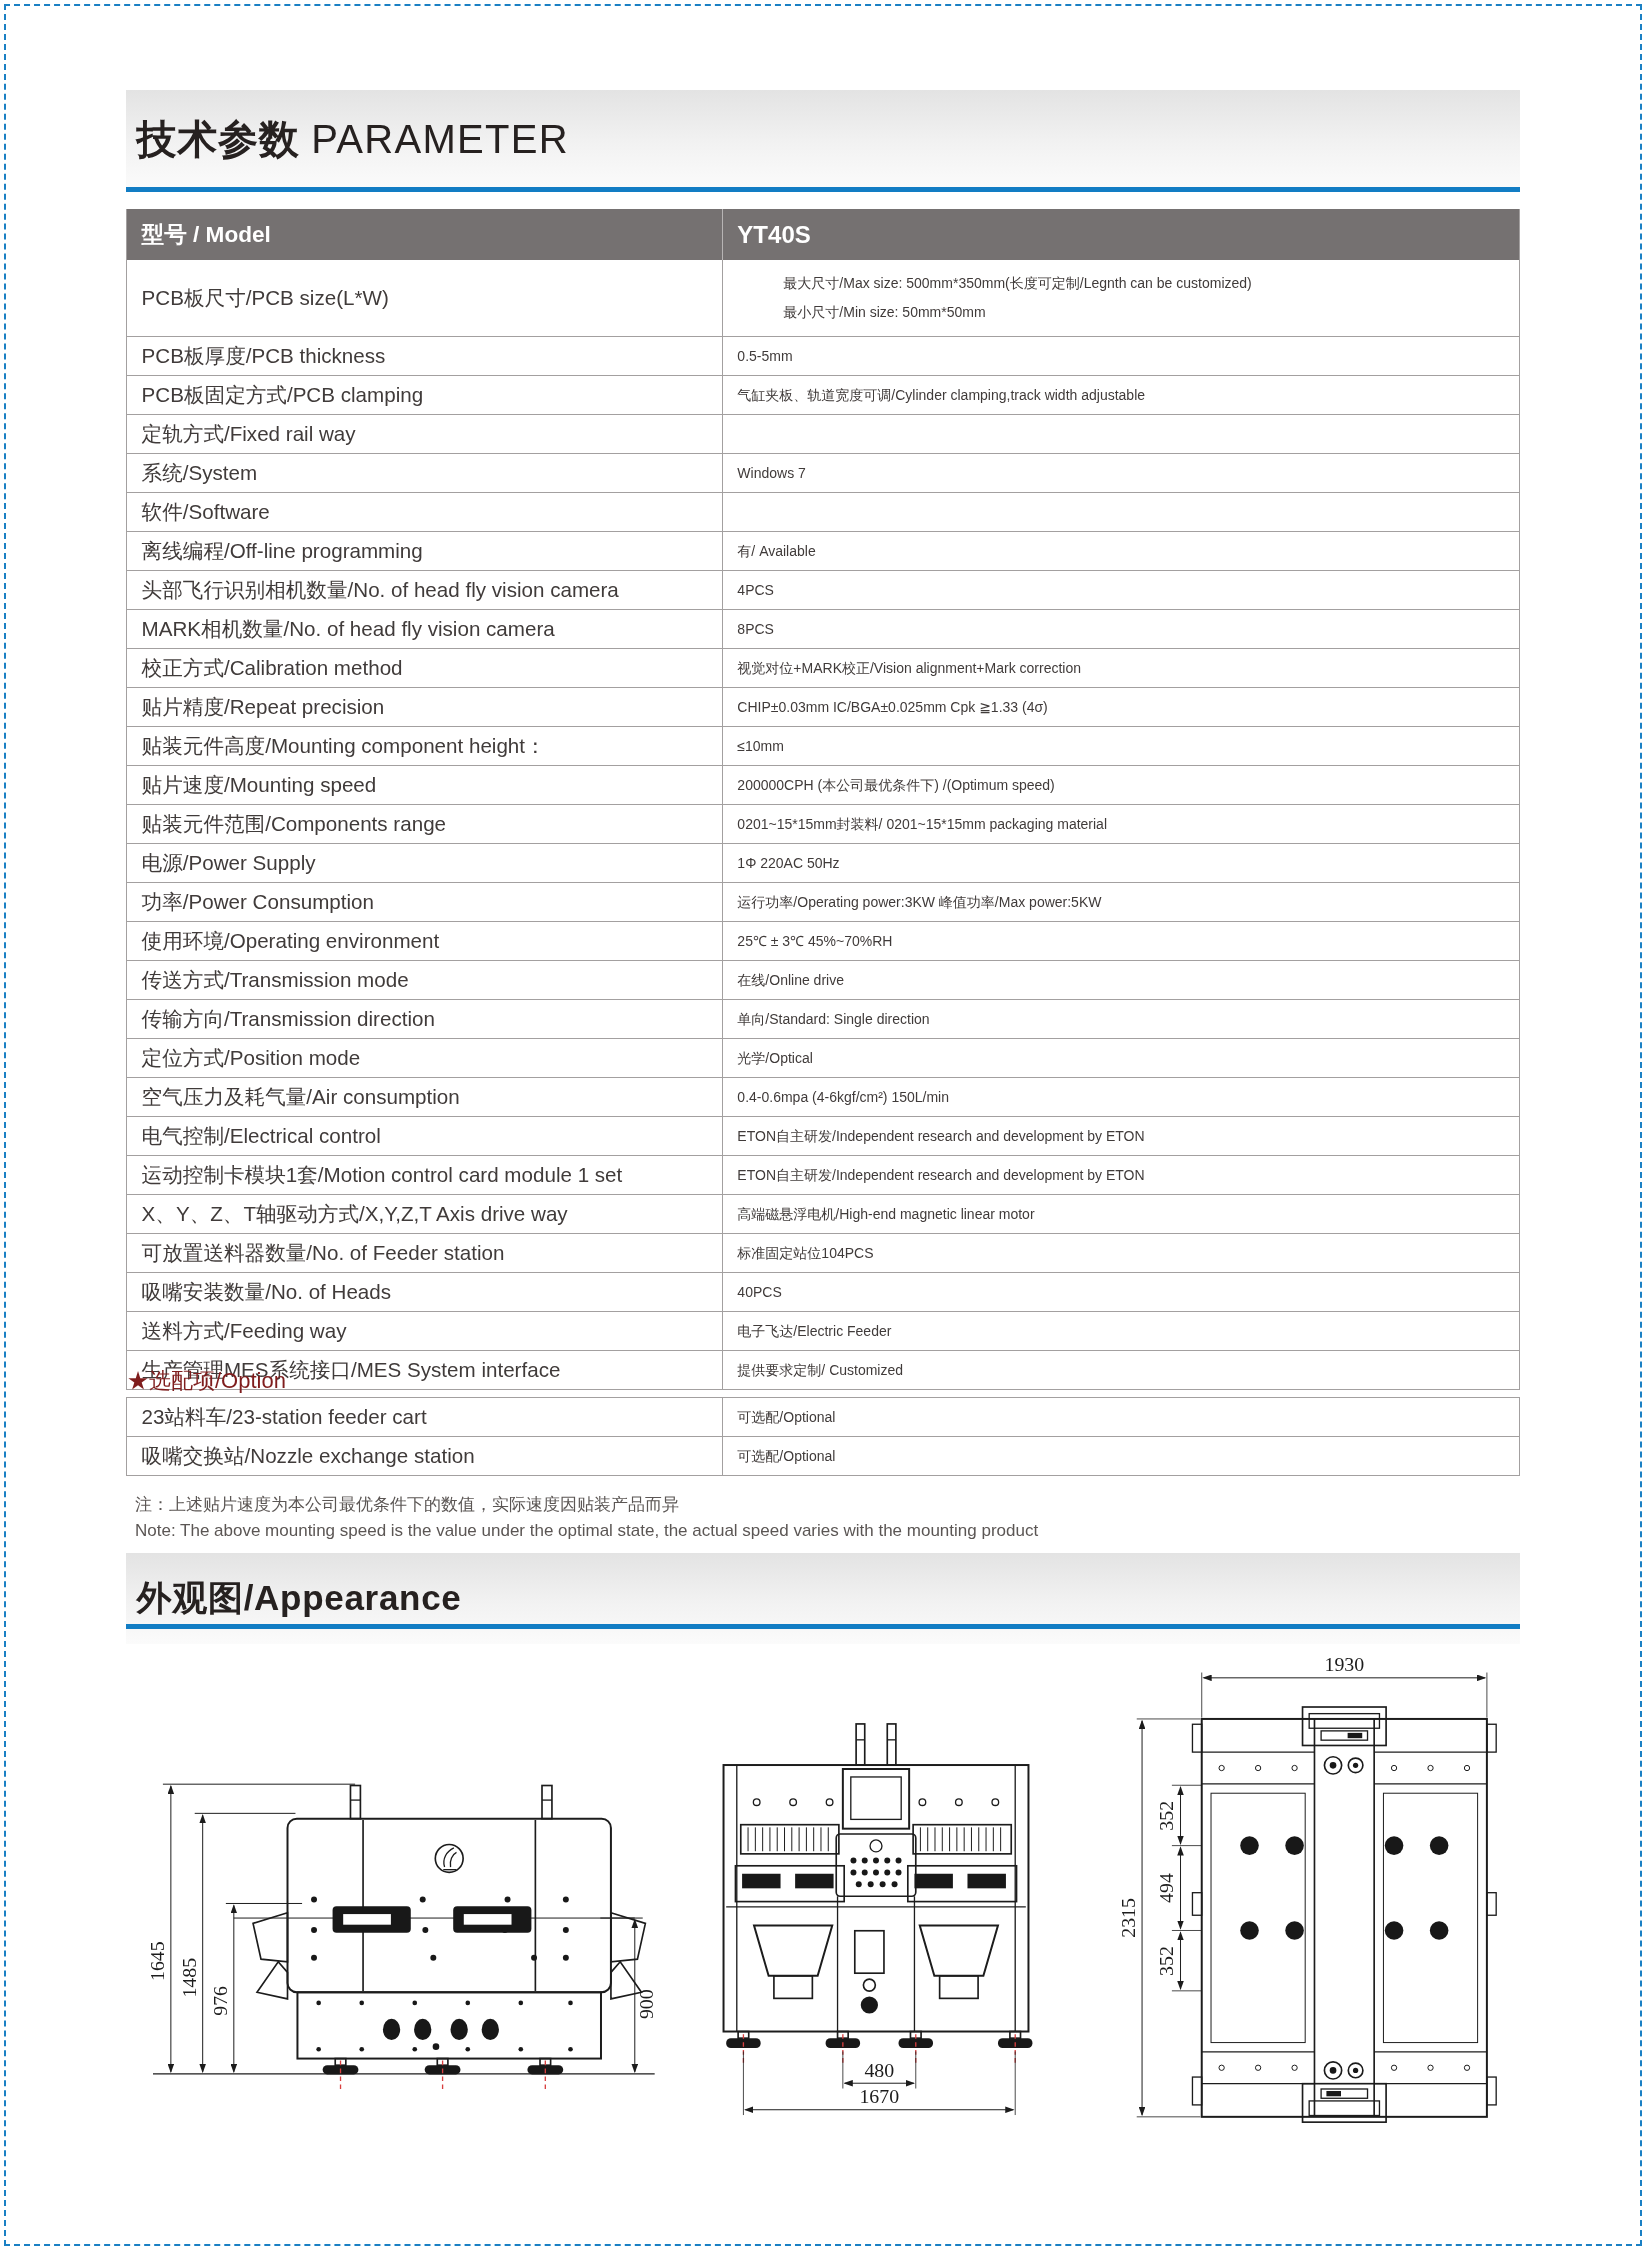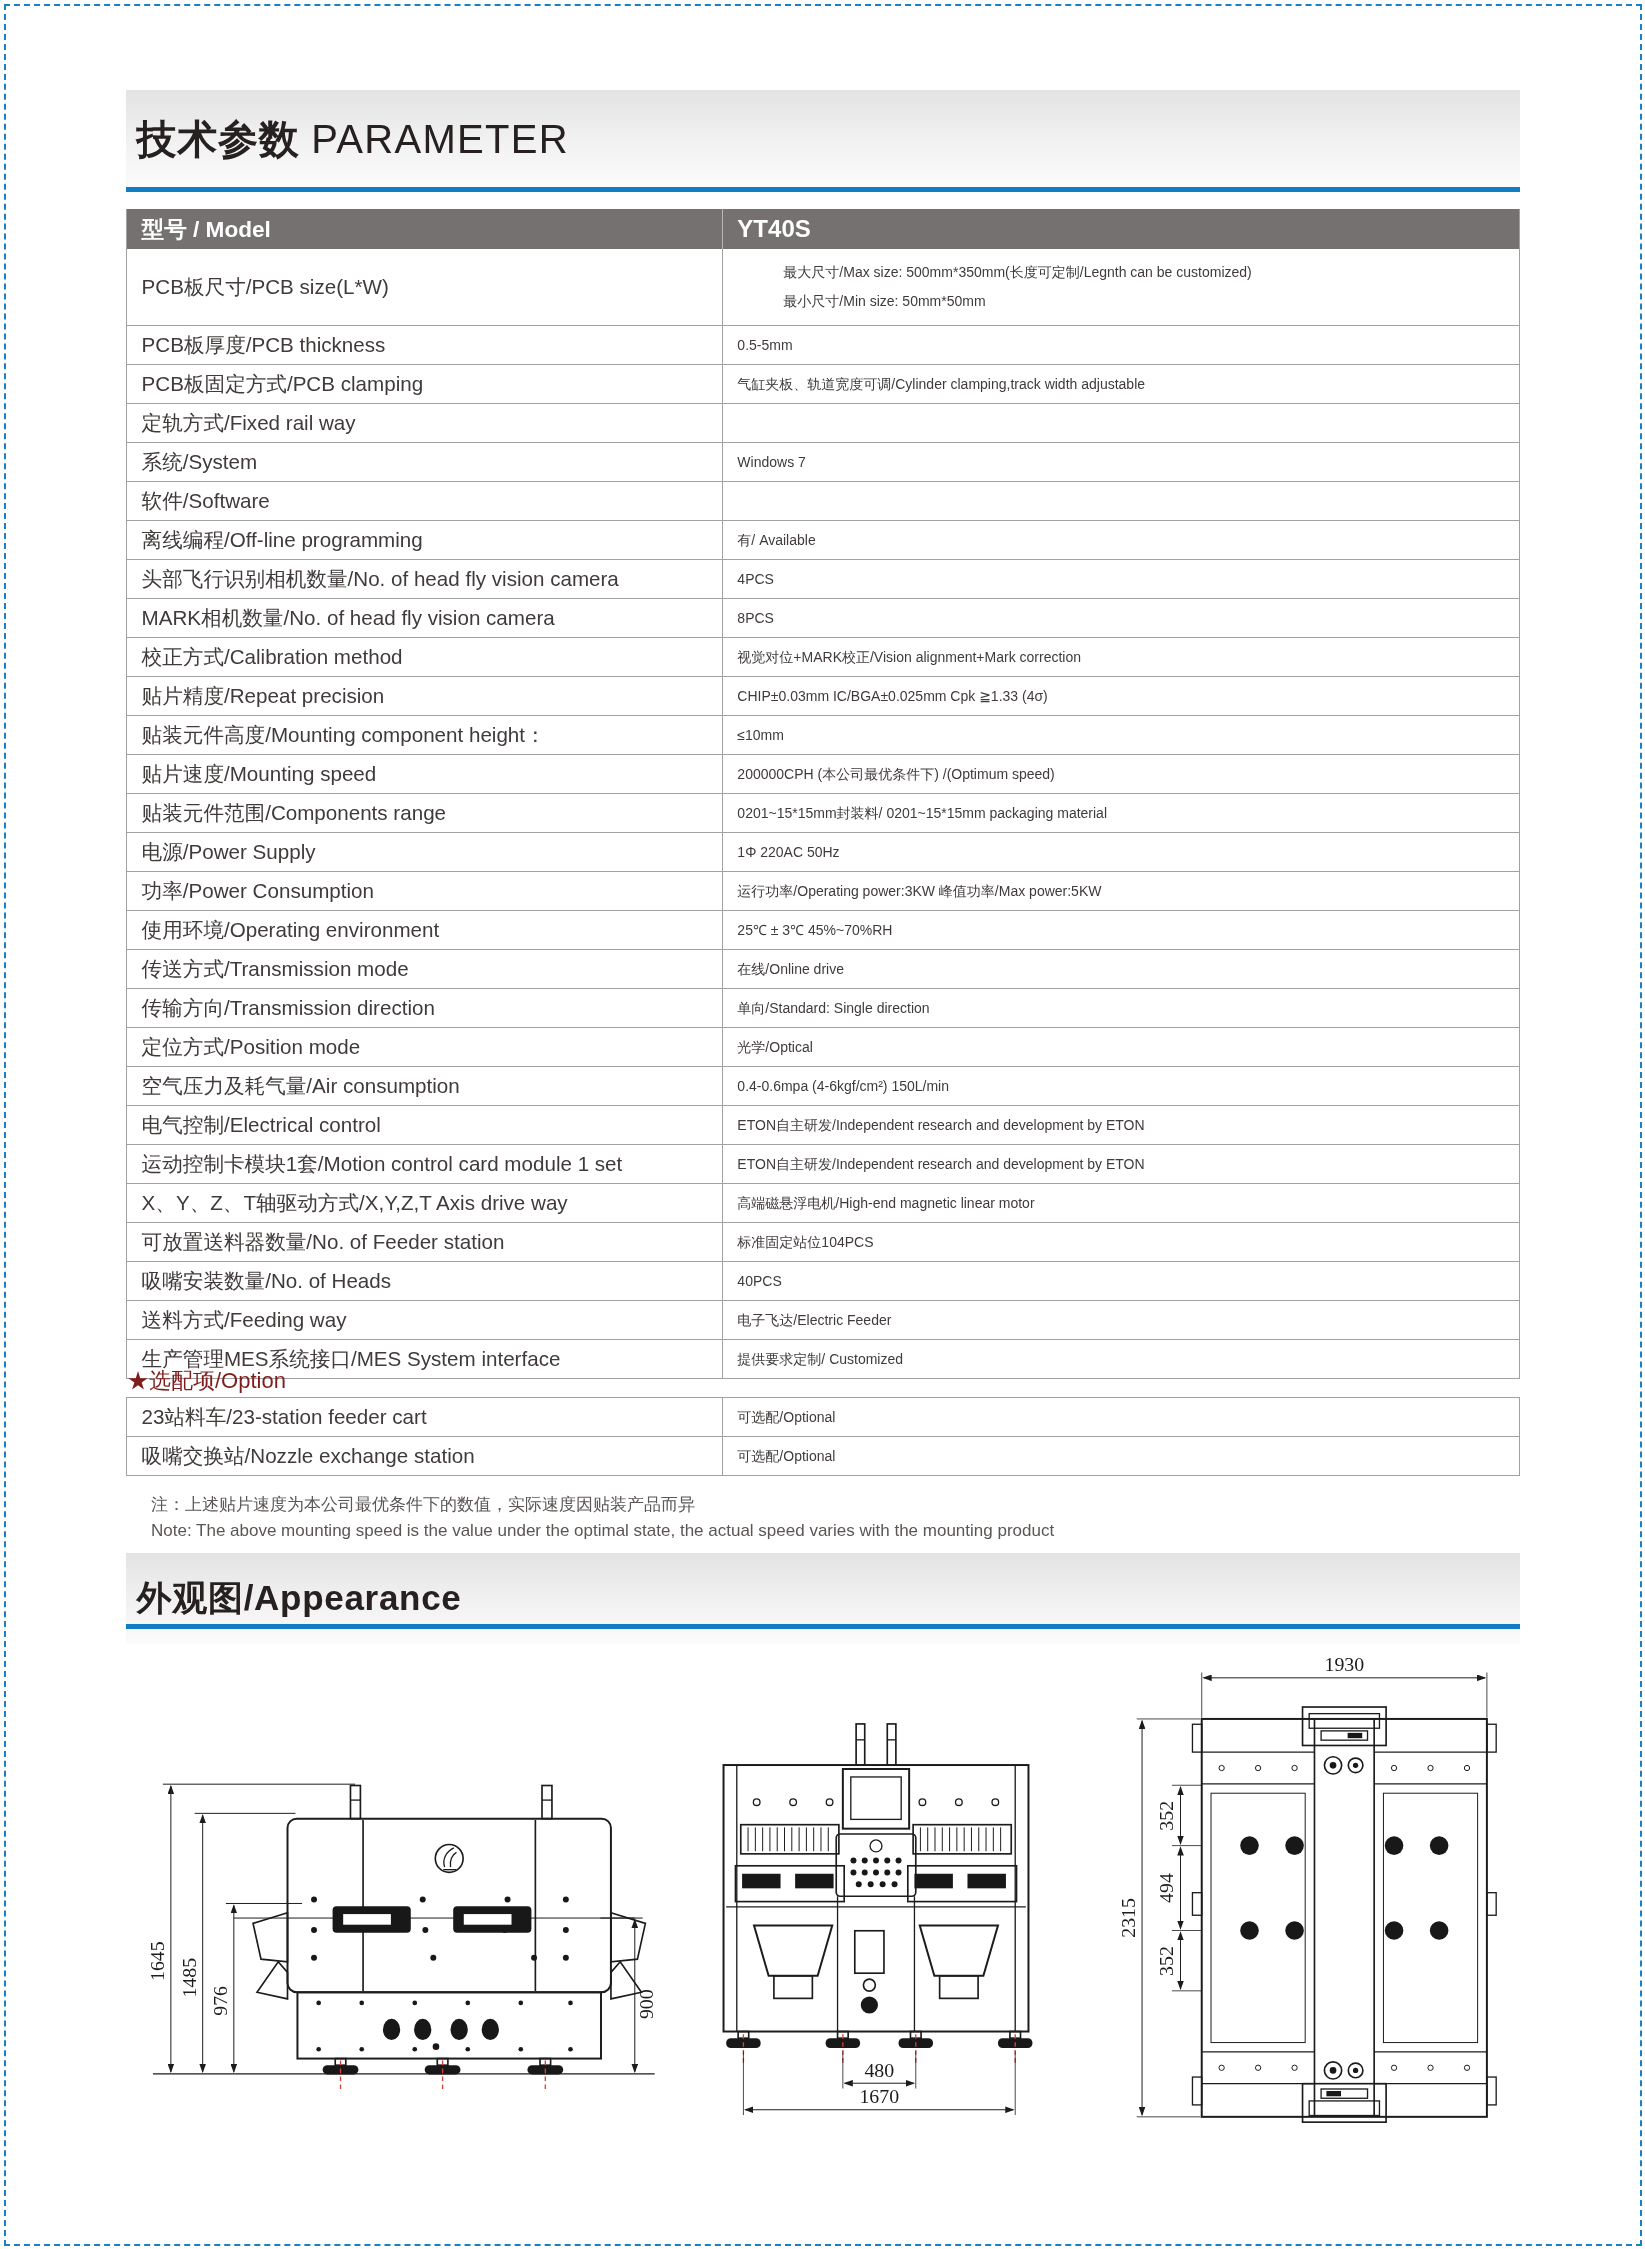--- a/index.html
+++ b/index.html
@@ -16,35 +16,35 @@
   #param-bar{top:187px;}
   .band h1{margin:0;padding-left:10.6px;font-size:40px;color:#262120;letter-spacing:0.7px;white-space:nowrap;}
   .t-cjk{font-weight:900;}
   .t-en{font-weight:500;letter-spacing:1.3px;}
   #appear-band{top:1553px;height:91px;}
   #appear-bar{top:1624px;}
   #appear-band h1{font-size:35px;font-weight:800;}
 
   
   .spec-table{position:absolute;left:126px;top:209px;width:1394px;border:1.3px solid #a3a0a0;border-top:none;box-sizing:border-box;}
-  .t-head{display:flex;height:40px;background:#757171;color:#ffffff;align-items:stretch;}
+  .t-head{display:flex;height:51px;background:#757171;color:#ffffff;align-items:stretch;}
   .t-head .hc{display:flex;align-items:center;padding:0 14.6px;font-size:22.6px;font-weight:bold;box-sizing:border-box;}
   .t-head .hc.model{width:42.8%;border-right:1.3px solid #b7b4b4;}
   .t-head .hc.value{flex:1;font-size:24px;}
   .t-body > div.t-row{display:flex;min-height:38px;border-top:1.3px solid #a3a0a0;background:#fff;}
   .t-body > div.t-row:first-of-type{border-top:none;min-height:76px;gap:46px;}
   .t-row .t-label{width:42.8%;padding:2.7px 14.6px;display:flex;align-items:center;border-right:1.3px solid #a3a0a0;box-sizing:border-box;font-size:20.6px;color:#403b3a;}
   .t-row .t-value{flex:1;padding:2.7px 14.6px;display:flex;align-items:center;box-sizing:border-box;font-size:14px;color:#403b3a;white-space:pre-line;line-height:29px;}
 
   .option-title{position:absolute;left:127px;top:1366px;font-size:22px;color:#7f1d1d;}
   .option-table{position:absolute;left:126px;top:1397px;width:1394px;border:1.3px solid #a3a0a0;box-sizing:border-box;}
   .option-table > div.t-row{display:flex;min-height:38px;background:#fff;}
   .option-table > div.t-row + div.t-row{border-top:1.3px solid #a3a0a0;}
 
-  .note{position:absolute;left:151px;color:#5b5654;}
+  .note{position:absolute;left:135px;color:#5b5654;}
   #note1{top:1493px;font-size:17px;}
   #note2{top:1521px;font-size:17px;}
 
   
   .drawing{position:absolute;}
   .s3{stroke:#1c1c1c;stroke-width:3;fill:none;}
   .s25{stroke:#1c1c1c;stroke-width:2.5;fill:none;}
   .s2{stroke:#1c1c1c;stroke-width:2;fill:none;}
   .s15{stroke:#1c1c1c;stroke-width:1.5;fill:none;}
   .s1{stroke:#1c1c1c;stroke-width:1.2;fill:none;}

